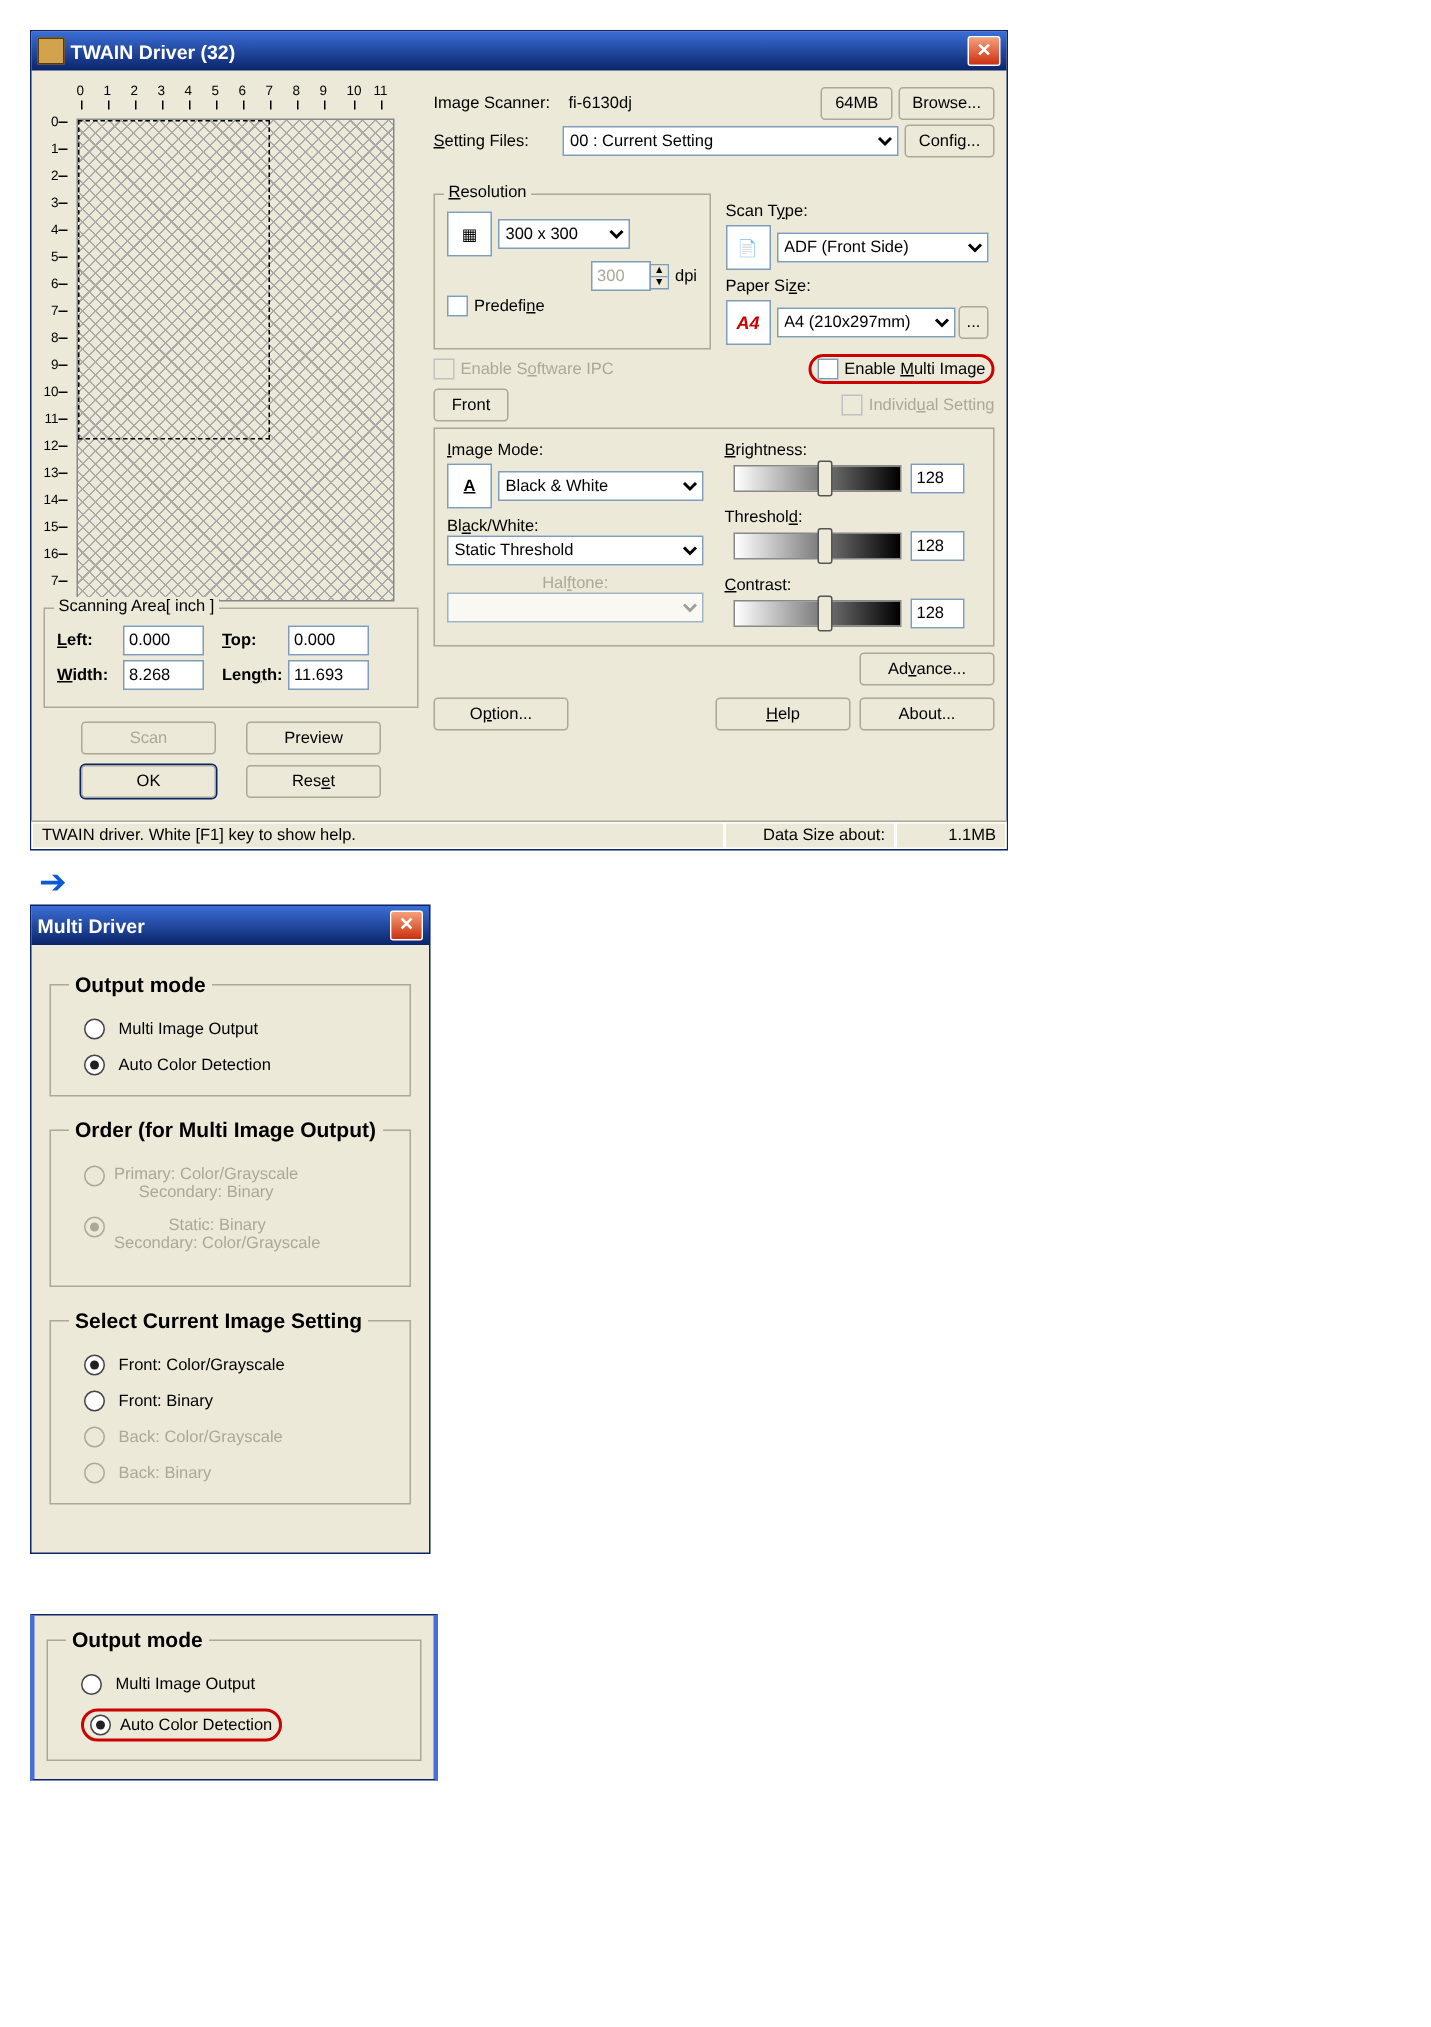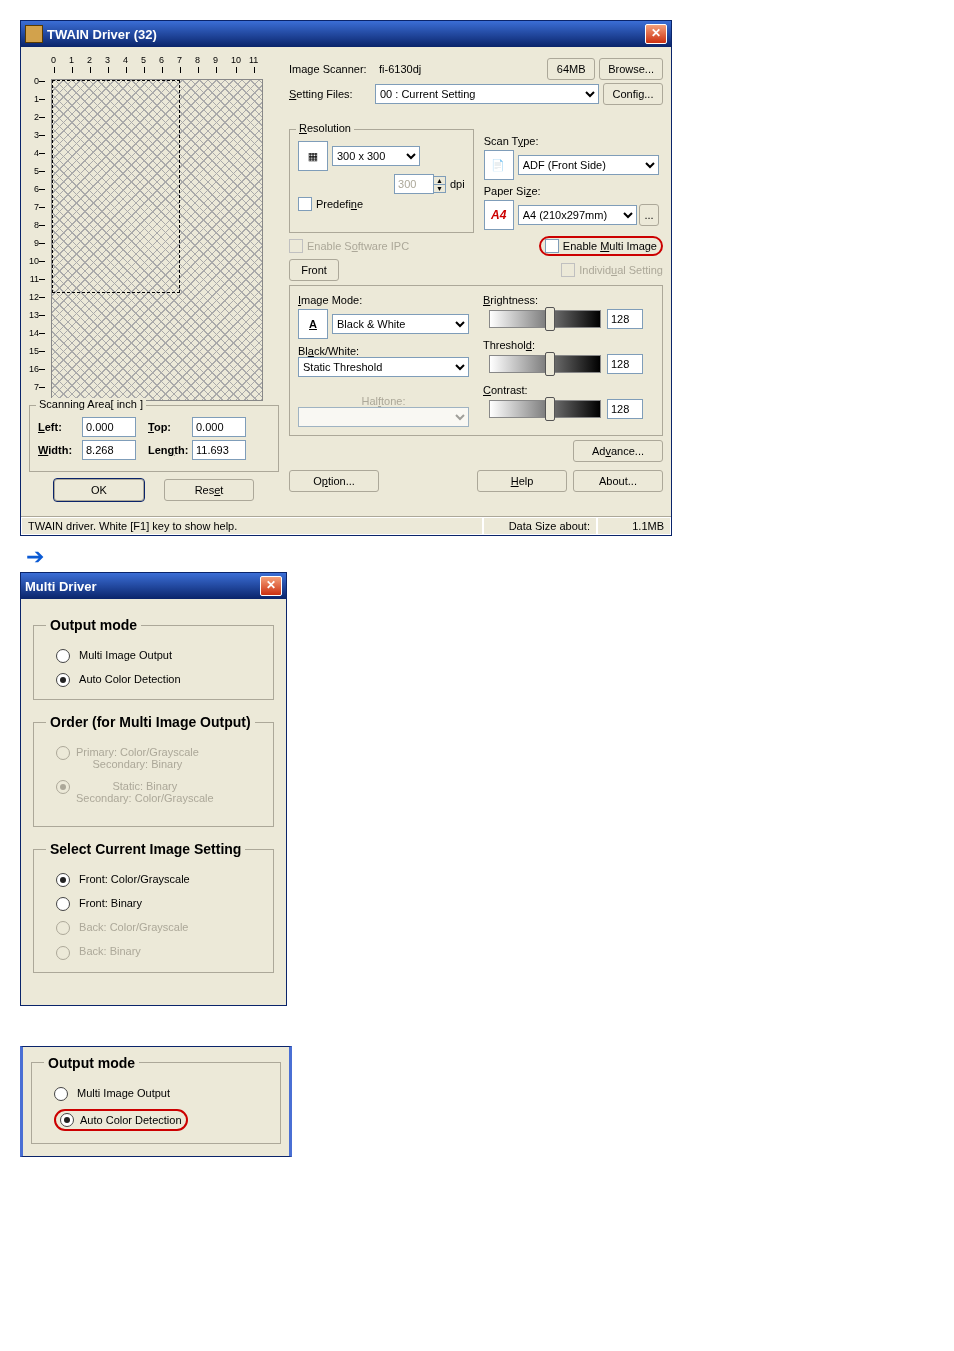--- a/index.html
+++ b/index.html
@@ -279,20 +279,24 @@
           <input class="txt" style="width: 46px;" value="0.000">
         </div>
         <div class="row">
           <span class="lbl"><span class="underline">W</span>idth:</span>
           <input class="txt" style="width: 46px;" value="8.268">
           <span style="width:12px"></span>
           <span class="lbl">Len<span class="underline">g</span>th:</span>
           <input class="txt" style="width: 46px;" value="11.693">
         </div>
       </div>
+      <div class="row" style="padding:6px 0 0 0; gap:20px; justify-content:center;">
+        <button class="btn" disabled="" style="min-width:90px">Scan</button>
+        <button class="btn" style="min-width:90px">Preview</button>
+      </div>
       <div class="row" style="padding:4px 0; gap:20px; justify-content:center;">
         <button class="btn default-btn" style="min-width:90px">OK</button>
         <button class="btn" style="min-width:90px">Res<span class="underline">e</span>t</button>
       </div>
     </div>
 
     <div class="right-pane">
       <div class="row">
         <span style="width:90px">Image Scanner:</span>
         <span style="flex:1">fi-6130dj</span>
@@ -381,21 +385,21 @@
                 <b><u>A</u></b>
               </span>
             <select style="flex:1">
               <option>Black &amp; White</option>
             </select>
           </div>
           <div style="margin-top:6px">Bl<span class="underline">a</span>ck/White:</div>
           <select style="width:100%">
             <option>Static Threshold</option>
           </select>
-          <div style="margin-top:18px" class="disabled">Hal<span class="underline">f</span>tone:</div>
+          <div style="margin-top:6px" class="disabled">Hal<span class="underline">f</span>tone:</div>
           <select style="width:100%" disabled="">
             <option></option>
           </select>
         </div>
         <div style="flex:1">
           <div><span class="underline">B</span>rightness:</div>
           <div class="row">
             <span class="slider">
                 <span class="thumb"></span>
               </span>

